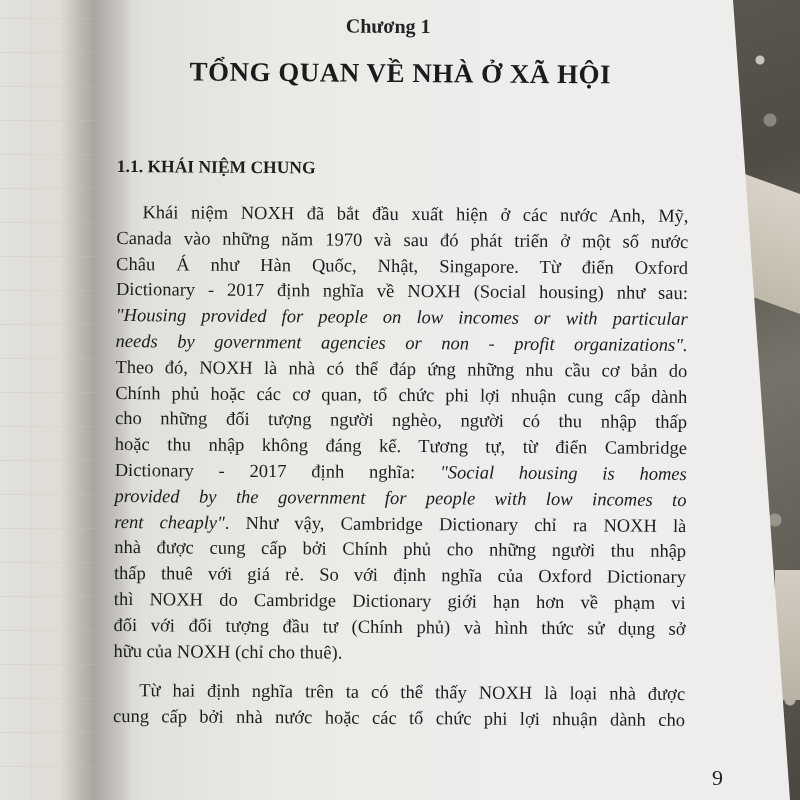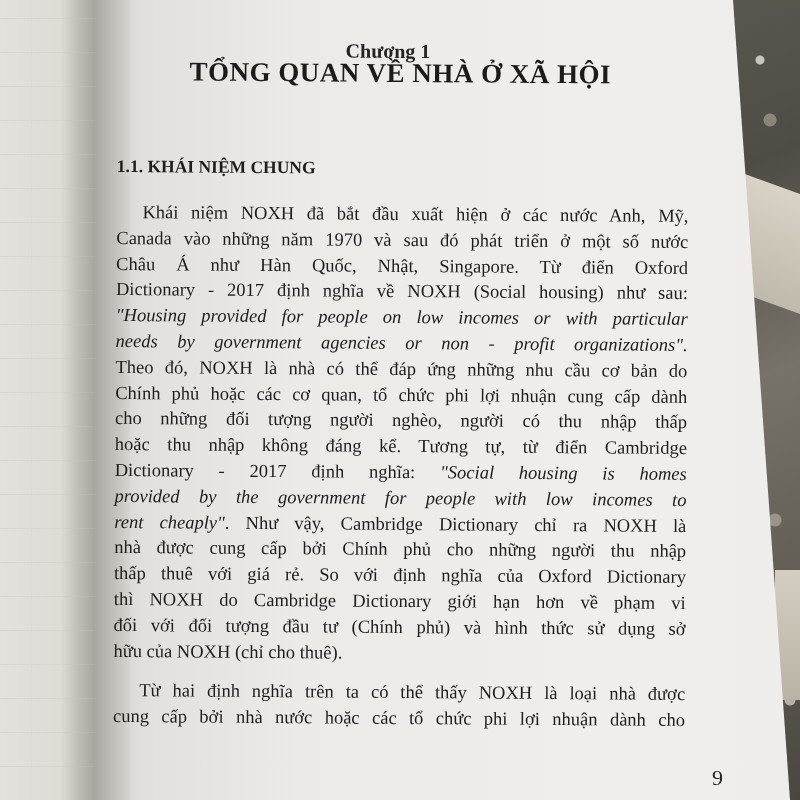--- a/index.html
+++ b/index.html
@@ -46,21 +46,21 @@
     position:absolute; left:95px; top:0; width:705px; height:800px;
     background:linear-gradient(90deg, #cfccc7 0px, #e2e0dc 50px, #ebeae7 200px, #efeeec 500px, #eeedeb 100%);
     clip-path:polygon(0 0, 638px 0, 695px 800px, 0 800px);
   }
   .content {
     position:absolute; left:118px; top:0; width:600px; height:800px;
     color:#1e1d1b;
     transform:rotate(0.4deg); transform-origin:0 0;
   }
   .chapter {
-    position:absolute; left:228px; top:38px;
+    position:absolute; left:228px; top:13px;
     font-size:20px; font-weight:bold; color:#242321;
   }
   .title {
     position:absolute; left:72px; top:56px;
     font-size:27px; font-weight:bold; letter-spacing:.5px; color:#1c1b19;
   }
   .section {
     position:absolute; left:0; top:156px;
     font-size:17.5px; font-weight:bold; color:#1f1e1c;
   }

